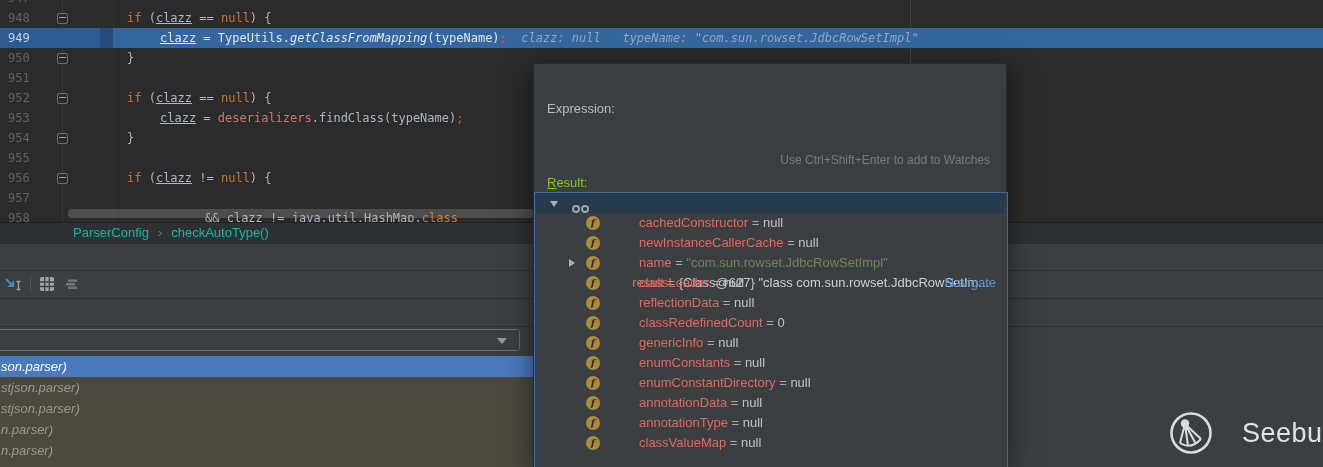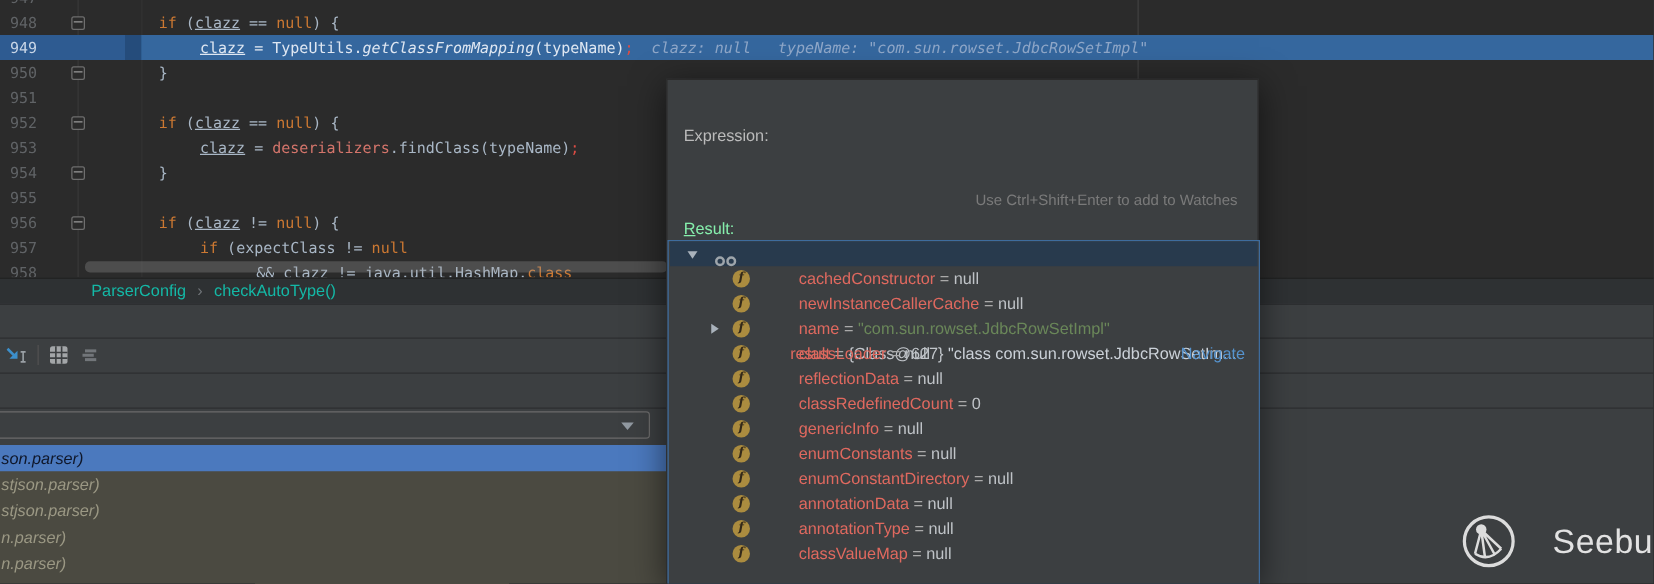--- a/index.html
+++ b/index.html
@@ -44,21 +44,21 @@
   #dbg-toolbar{position:absolute;left:0;top:270px;width:530px;height:28px;z-index:2;}
   .tb-sep{position:absolute;top:6px;width:1px;height:16px;background:#515151;}
   .tb-icon{position:absolute;top:6px;width:16px;height:16px;}
   #thread-combo{position:absolute;left:-8px;top:329px;width:528px;height:22px;background:#3C3F41;
                 border:1px solid #6B6B6B;border-radius:3px;box-sizing:border-box;z-index:2;}
   #thread-combo .arr{position:absolute;right:12px;top:8px;width:0;height:0;
                 border-left:5px solid transparent;border-right:5px solid transparent;border-top:6px solid #9199A1;}
   #frames{position:absolute;left:0;top:356px;width:534px;height:111px;background:var(--c-library_frame_bg,#4B4A41);
           overflow:hidden;z-index:2;}
   .frow{position:relative;height:21px;line-height:21px;font-style:italic;font-size:13px;color:#9B9884;padding-left:1px;}
-  .frow.sel{background:var(--c-selection,#4B79BE);color:#0f172a;}
+  .frow.sel{background:var(--c-selection,#4B79BE);color:#ffffff;}
 
   
   #dialog{position:absolute;left:533px;top:63px;width:474px;height:404px;background:#3C3F41;
           border:1px solid #2A2A2A;box-sizing:border-box;box-shadow:0 6px 26px rgba(0,0,0,.55);z-index:10;}
   #dlg-title{position:absolute;left:0;top:0;right:0;height:29px;background:#3A3C3E;border-bottom:1px solid #313131;}
   #ij-icon{position:absolute;left:8px;top:6px;width:16px;height:16px;background:#0E0E0E;border:1px solid #4C86C6;
            box-sizing:border-box;}
   #ij-icon span{position:absolute;left:2px;top:1px;font-size:7px;font-weight:bold;color:#EDEDED;letter-spacing:.5px;}
   #ij-icon::after{content:"";position:absolute;left:2px;bottom:2px;width:6px;height:2px;background:#FFFFFF;}
   #dlg-title .ttl{position:absolute;left:33px;top:0;line-height:28px;font-size:13px;color:#C2C2C2;}
@@ -69,21 +69,21 @@
   #expr-text{position:absolute;left:9px;top:0;line-height:22px;font-family:"DejaVu Sans Mono",monospace;
              font-size:13px;white-space:pre;}
   .tk-epl{color:#A9B7C6;}
   .tk-emth{color:var(--c-method,#FFC66D);font-style:italic;}
   .tk-epar{color:#FFC66D;font-weight:bold;}
   #expr-expand{position:absolute;right:40px;top:5px;}
   #expr-div{position:absolute;right:28px;top:0;bottom:0;width:1px;background:#55595C;}
   #expr-arrow{position:absolute;right:9px;top:9px;width:0;height:0;
               border-left:5px solid transparent;border-right:5px solid transparent;border-top:6px solid #96A0AA;}
   #watches-hint{position:absolute;right:16px;top:89px;font-size:12px;color:#7A7A7A;}
-  #result-label{position:absolute;left:13px;top:111px;font-size:13px;color:#86efac;}
+  #result-label{position:absolute;left:13px;top:111px;font-size:13px;color:#84cc16;}
   #result-label .u{text-decoration:underline;}
   #result-tree{position:absolute;left:0;top:128px;width:474px;height:276px;background:#3C3F41;
                border:1px solid #3E6C9D;box-sizing:border-box;overflow:hidden;}
   .trow{position:absolute;left:1px;right:1px;height:20px;line-height:20px;font-size:13px;white-space:pre;}
   .trow.selrow{background:#283A4D;}
   .exp-open{position:absolute;left:14px;top:8px;width:0;height:0;
             border-left:4px solid transparent;border-right:4px solid transparent;border-top:6px solid #A9B2BB;}
   .exp-closed{position:absolute;left:33px;top:6px;width:0;height:0;
             border-top:4px solid transparent;border-bottom:4px solid transparent;border-left:6px solid #A9B2BB;}
   .oo{position:absolute;left:36px;top:6px;}
@@ -119,21 +119,21 @@
         <div class="cline" style="top: -12px;"><span class="lnum">947</span><span class="ccode" style="padding-left: 0px;"></span></div>
         <div class="cline" style="top: 8px;"><span class="lnum">948</span><span class="fold fold-open"></span><span class="ccode" style="padding-left: 14px;"><span class="tk-kw">if </span><span class="tk-pl">(</span><span class="tk-var">clazz</span><span class="tk-pl"> == </span><span class="tk-kw">null</span><span class="tk-pl">) {</span></span></div>
         <div class="cline exec" style="top: 28px;"><span class="lnum">949</span><span class="ccode" style="padding-left: 47px;"><span class="tk-varx">clazz</span><span class="tk-plx"> = </span><span class="tk-plx">TypeUtils.</span><span class="tk-mthx">getClassFromMapping</span><span class="tk-plx">(typeName)</span><span class="tk-semi">;</span><span class="tk-hint">  clazz: null   typeName: "com.sun.rowset.JdbcRowSetImpl"</span></span></div>
         <div class="cline" style="top: 48px;"><span class="lnum">950</span><span class="fold fold-close"></span><span class="ccode" style="padding-left: 14px;"><span class="tk-pl">}</span></span></div>
         <div class="cline" style="top: 68px;"><span class="lnum">951</span><span class="ccode" style="padding-left: 0px;"></span></div>
         <div class="cline" style="top: 88px;"><span class="lnum">952</span><span class="fold fold-open"></span><span class="ccode" style="padding-left: 14px;"><span class="tk-kw">if </span><span class="tk-pl">(</span><span class="tk-var">clazz</span><span class="tk-pl"> == </span><span class="tk-kw">null</span><span class="tk-pl">) {</span></span></div>
         <div class="cline" style="top: 108px;"><span class="lnum">953</span><span class="ccode" style="padding-left: 47px;"><span class="tk-var">clazz</span><span class="tk-pl"> = </span><span class="tk-fld">deserializers</span><span class="tk-pl">.findClass(typeName)</span><span class="tk-semi">;</span></span></div>
         <div class="cline" style="top: 128px;"><span class="lnum">954</span><span class="fold fold-close"></span><span class="ccode" style="padding-left: 14px;"><span class="tk-pl">}</span></span></div>
         <div class="cline" style="top: 148px;"><span class="lnum">955</span><span class="ccode" style="padding-left: 0px;"></span></div>
         <div class="cline" style="top: 168px;"><span class="lnum">956</span><span class="fold fold-open"></span><span class="ccode" style="padding-left: 14px;"><span class="tk-kw">if </span><span class="tk-pl">(</span><span class="tk-var">clazz</span><span class="tk-pl"> != </span><span class="tk-kw">null</span><span class="tk-pl">) {</span></span></div>
-        <div class="cline" style="top: 188px;"><span class="lnum">957</span><span class="ccode" style="padding-left: 47px;"><span class="tk-kw">if </span><span class="tk-pl">(expectClass != </span><span class="tk-kw">null</span></span></div>
+        <div class="cline" style="top: 188px;"><span class="lnum">957</span></div>
         <div class="cline" style="top: 208px;"><span class="lnum">958</span><span class="ccode" style="padding-left: 92px;"><span class="tk-pl">&amp;&amp; </span><span class="tk-var">clazz</span><span class="tk-pl"> != java.util.HashMap.</span><span class="tk-kw">class</span></span></div>
       </div>
     <div id="hscroll"></div>
   </div>
 
   <div id="breadcrumb">
     <div class="bc-wrap"><span class="bc-item">ParserConfig</span><span class="bc-sep">›</span><span class="bc-item">checkAutoType()</span></div>
   </div>
 
   <div class="hline" style="top:243px;"></div>

